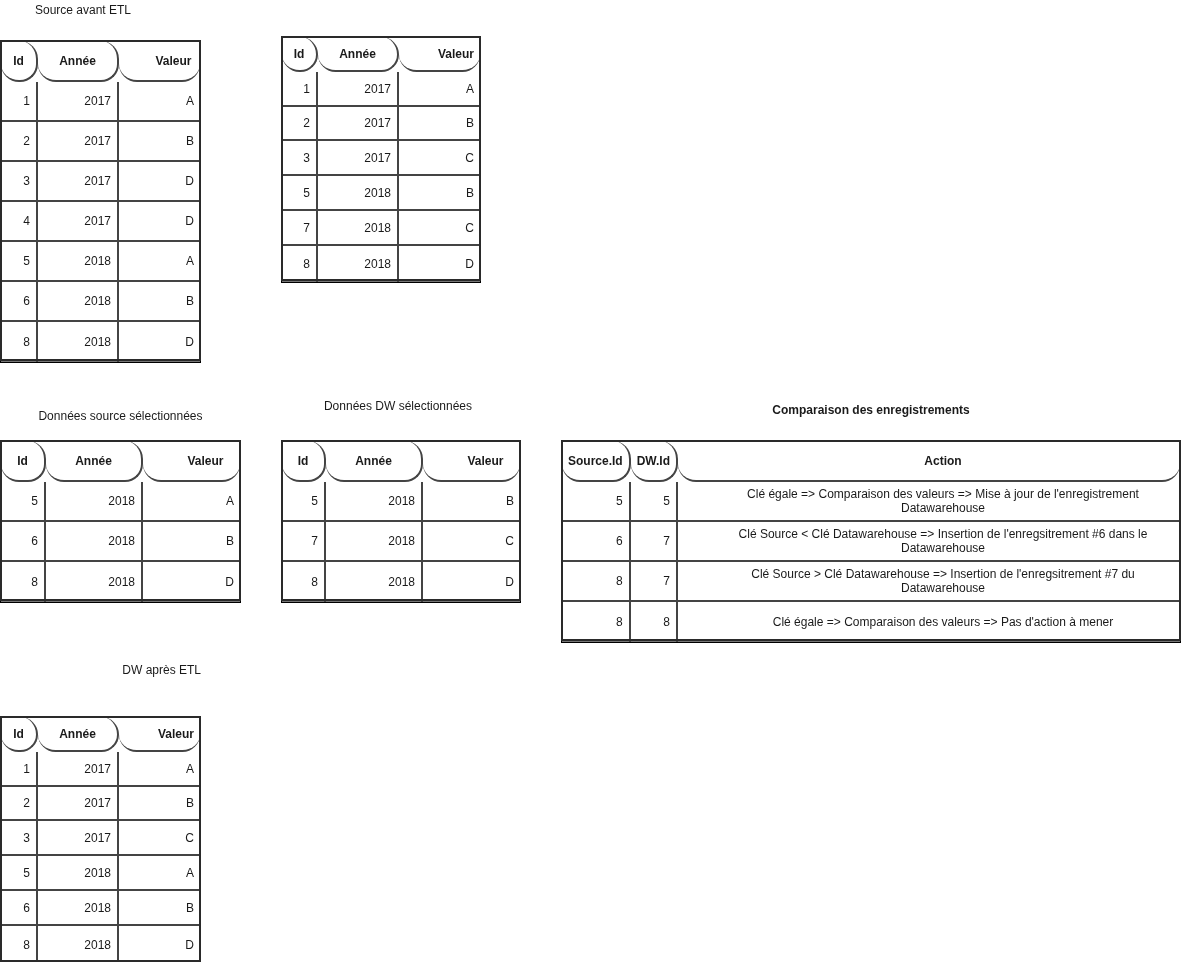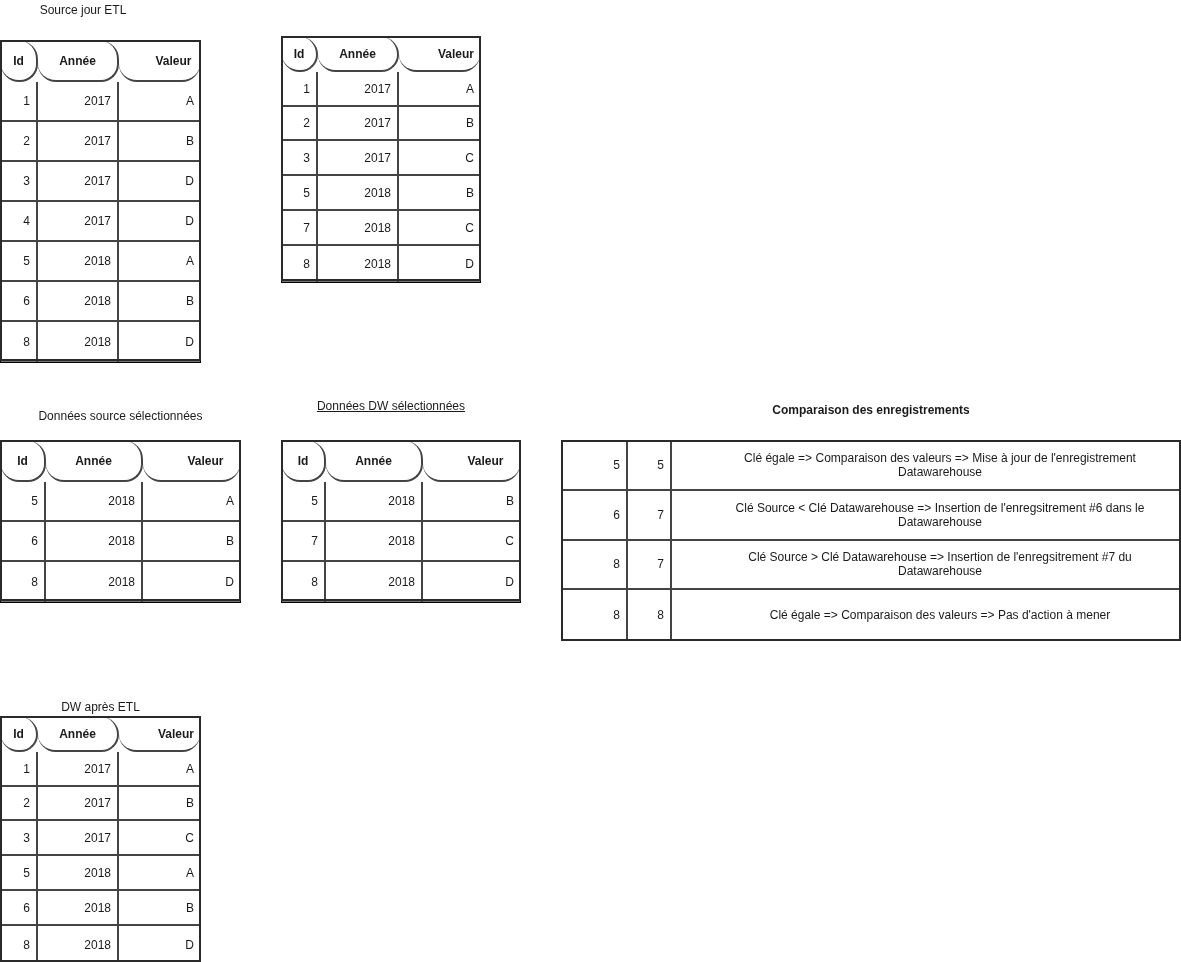--- a/index.html
+++ b/index.html
@@ -14,21 +14,21 @@
   table.t tr:last-child td { border-bottom:none; }
   table.t th { font-weight:bold; text-align:center;border-radius:18px; }
   table.t td { text-align:right; }
   table.t th.r { text-align:right; }
   table.t td.l { text-align:center; padding-left:5px; }
   .outer { position:absolute; border:2px solid #2a2a2a; box-sizing:border-box; pointer-events:none; }
 </style>
 </head>
 <body>
 
-<div class="caption" style="left:0;top:3px;width:166px;">Source jour ETL</div>
+<div class="caption" style="left:0;top:3px;width:166px;">Source avant ETL</div>
 <table class="t" style="left:0;top:40px;width:201px;height:321px;">
   <colgroup>
       <col style="width:37px">
       <col style="width:81px">
       <col>
     </colgroup>
   <tbody>
       <tr style="height:41px">
     <th>Id</th>
     <th>Année</th>
@@ -145,21 +145,21 @@
       </tr>
   <tr style="height:40px">
         <td>8</td>
         <td>2018</td>
         <td>D</td>
       </tr>
 </tbody>
   </table>
 <div class="outer" style="left:0;top:440px;width:241px;height:161px;"></div>
 
-<div class="caption" style="left:271px;top:399px;width:240px;text-decoration:underline;">Données DW sélectionnées</div>
+<div class="caption" style="left:278px;top:399px;width:240px;">Données DW sélectionnées</div>
 <table class="t" style="left:281px;top:440px;width:240px;height:161px;">
   <colgroup>
       <col style="width:44px">
       <col style="width:97px">
       <col>
     </colgroup>
   <tbody>
       <tr style="height:41px">
     <th>Id</th>
     <th>Année</th>
@@ -185,20 +185,25 @@
 <div class="outer" style="left:281px;top:440px;width:240px;height:161px;"></div>
 
 <div class="caption" style="left:561px;top:403px;width:620px;font-weight:bold;">Comparaison des enregistrements</div>
 <table class="t" style="left:561px;top:440px;width:620px;height:201px;">
   <colgroup>
       <col style="width:66px">
       <col style="width:44px">
       <col>
     </colgroup>
   <tbody>
+      <tr style="height:41px">
+    <th>Source.Id</th>
+    <th>DW.Id</th>
+    <th>Action</th>
+  </tr>
   <tr style="height:40px">
         <td>5</td>
         <td>5</td>
         <td class="l">Clé égale =&gt; Comparaison des valeurs =&gt; Mise à jour de l'enregistrement Datawarehouse</td>
       </tr>
   <tr style="height:40px">
         <td>6</td>
         <td>7</td>
         <td class="l">Clé Source &lt; Clé Datawarehouse =&gt; Insertion de l'enregsitrement #6 dans le Datawarehouse</td>
       </tr>
@@ -209,21 +214,21 @@
       </tr>
   <tr style="height:40px">
         <td>8</td>
         <td>8</td>
         <td class="l">Clé égale =&gt; Comparaison des valeurs =&gt; Pas d'action à mener</td>
       </tr>
 </tbody>
   </table>
 <div class="outer" style="left:561px;top:440px;width:620px;height:201px;"></div>
 
-<div class="caption" style="left:0;top:700px;width:201px;">DW après ETL</div>
+<div class="caption" style="left:0;top:663px;width:201px;text-align:right;">DW après ETL</div>
 <table class="t" style="left:0;top:716px;width:201px;height:246px;">
   <colgroup>
       <col style="width:37px">
       <col style="width:81px">
       <col>
     </colgroup>
   <tbody>
       <tr style="height:35px">
     <th>Id</th>
     <th>Année</th>

